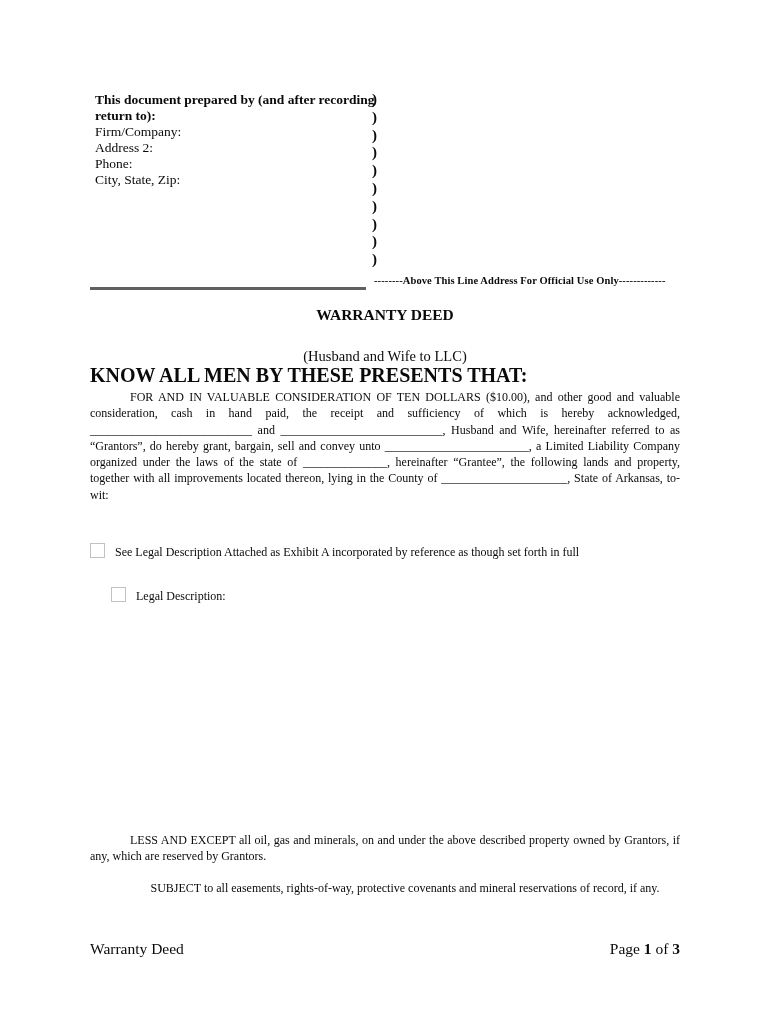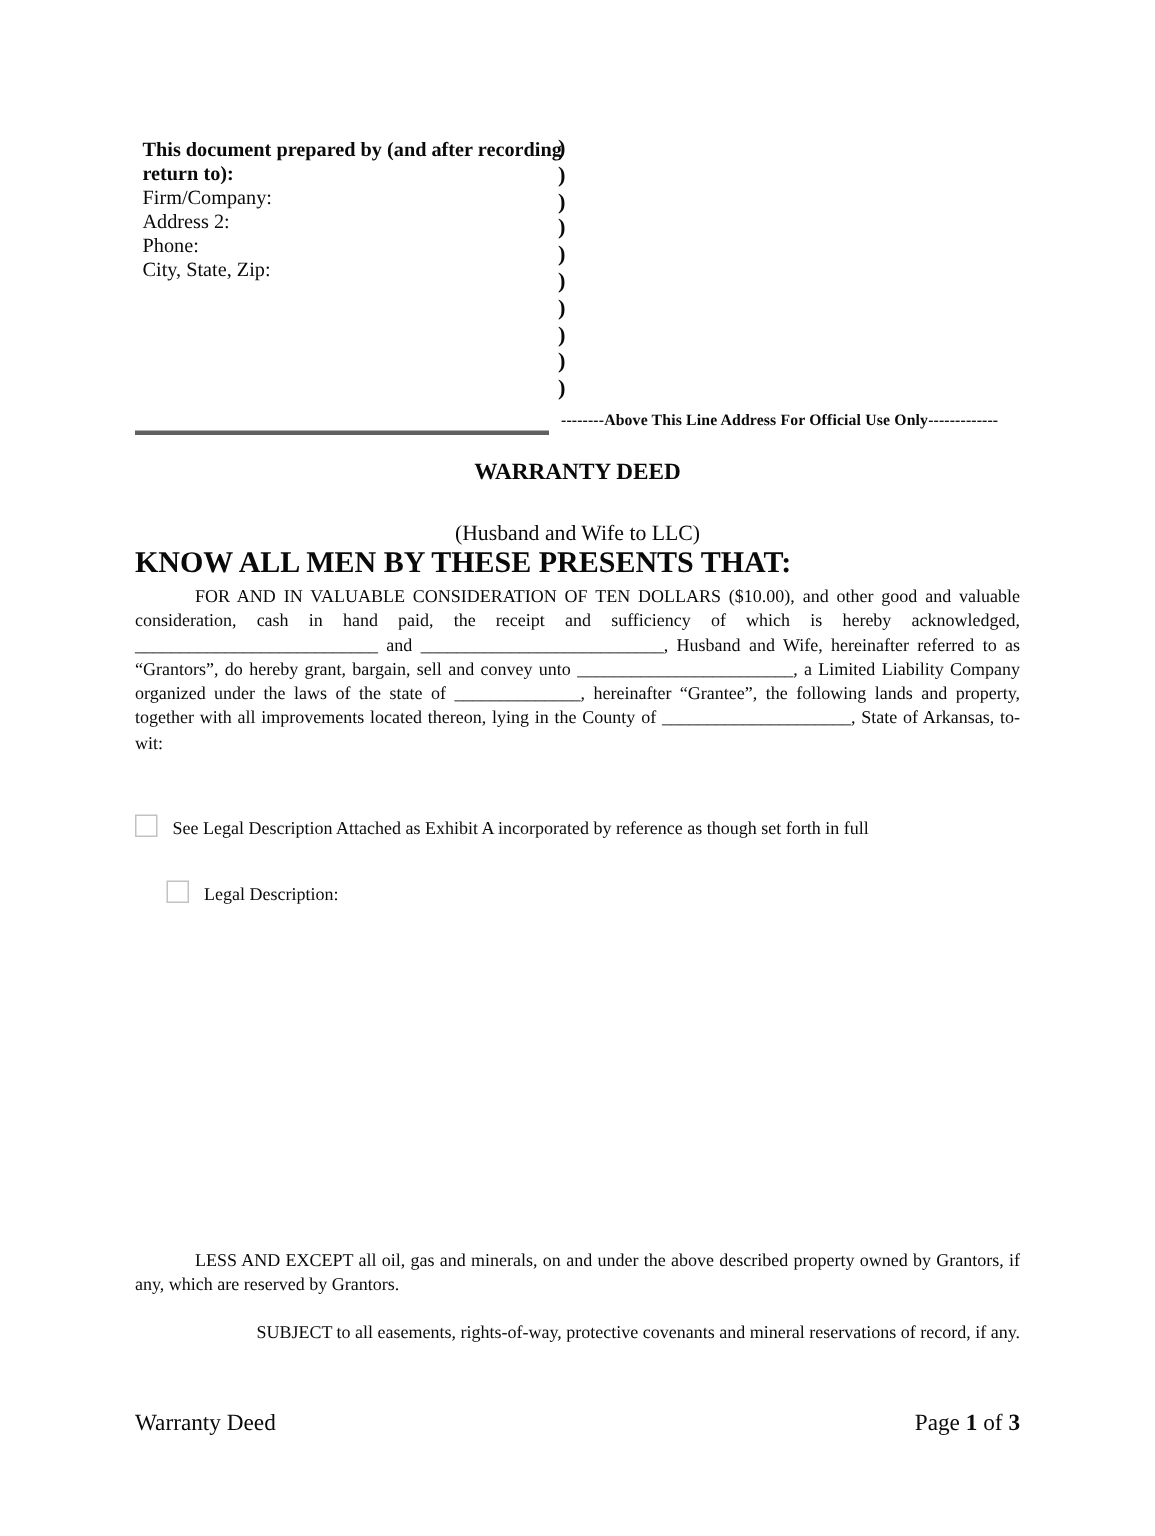--- a/index.html
+++ b/index.html
@@ -119,21 +119,21 @@
     width: 590px;
     text-align: justify;
     text-indent: 40px;
     font-family: Liberation Serif, serif;
   }
   .para-subject {
     position: absolute;
     left: 90px;
     top: 880px;
     width: 590px;
-    text-align: right;
+    text-align: center;
     text-indent: 40px;
   }
 
   
   .footer {
     position: absolute;
     left: 90px;
     top: 940px;
     width: 590px;
     display: flex;

